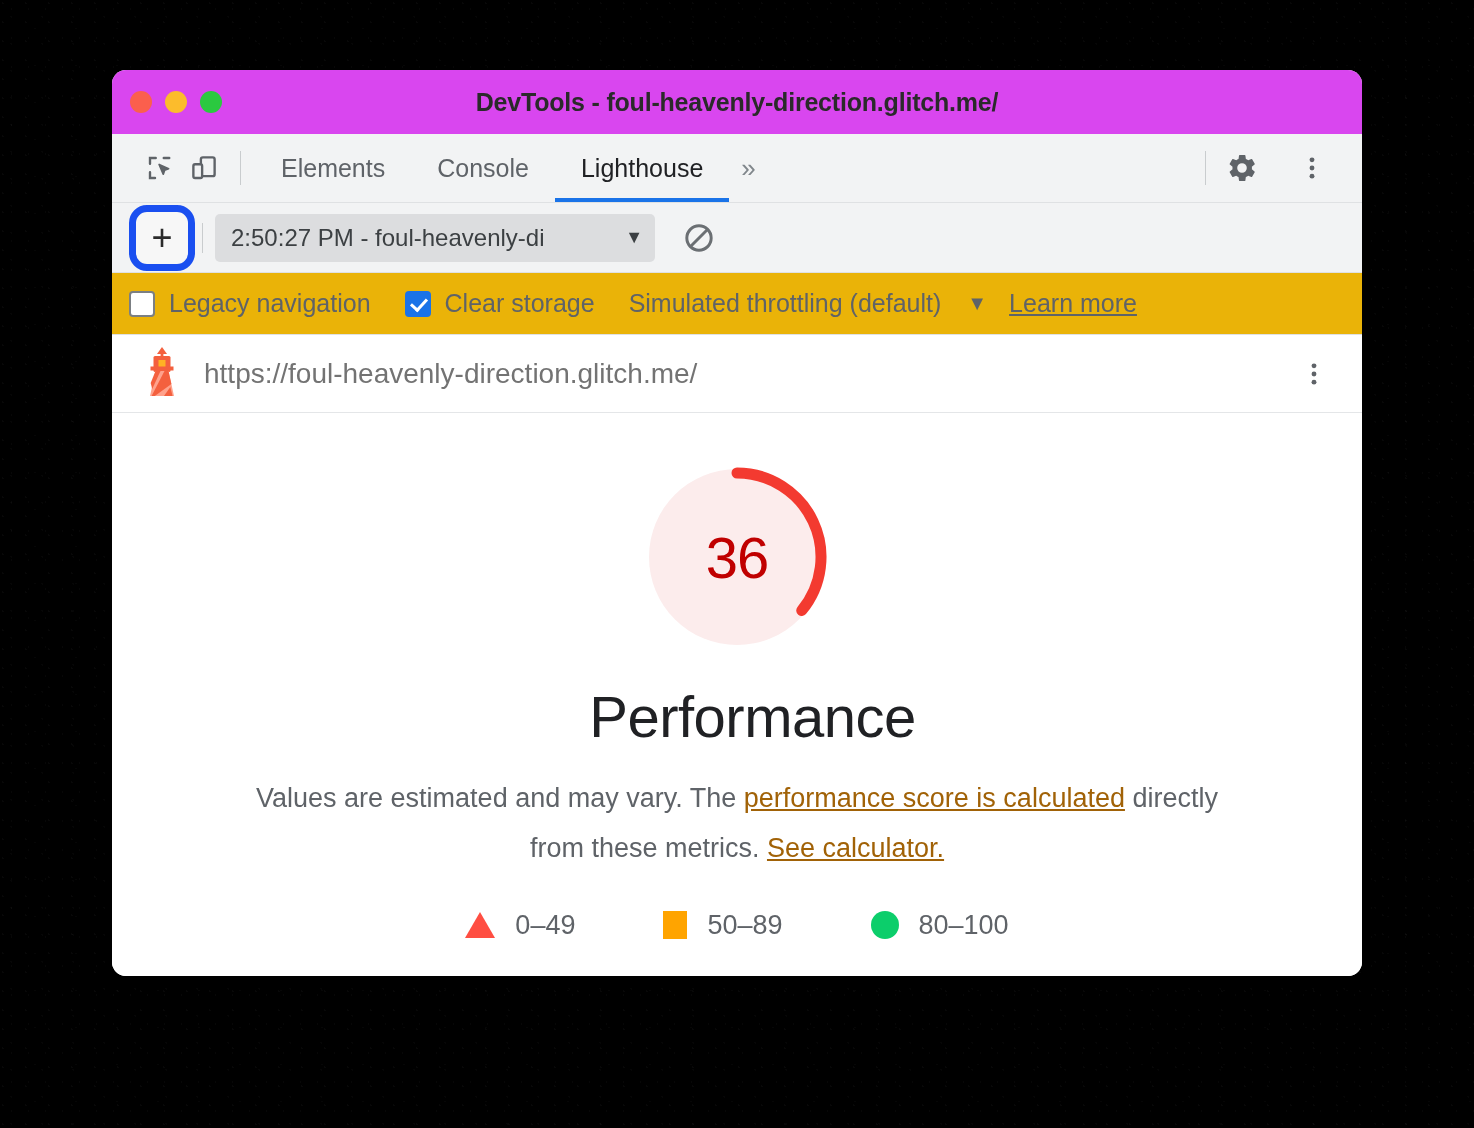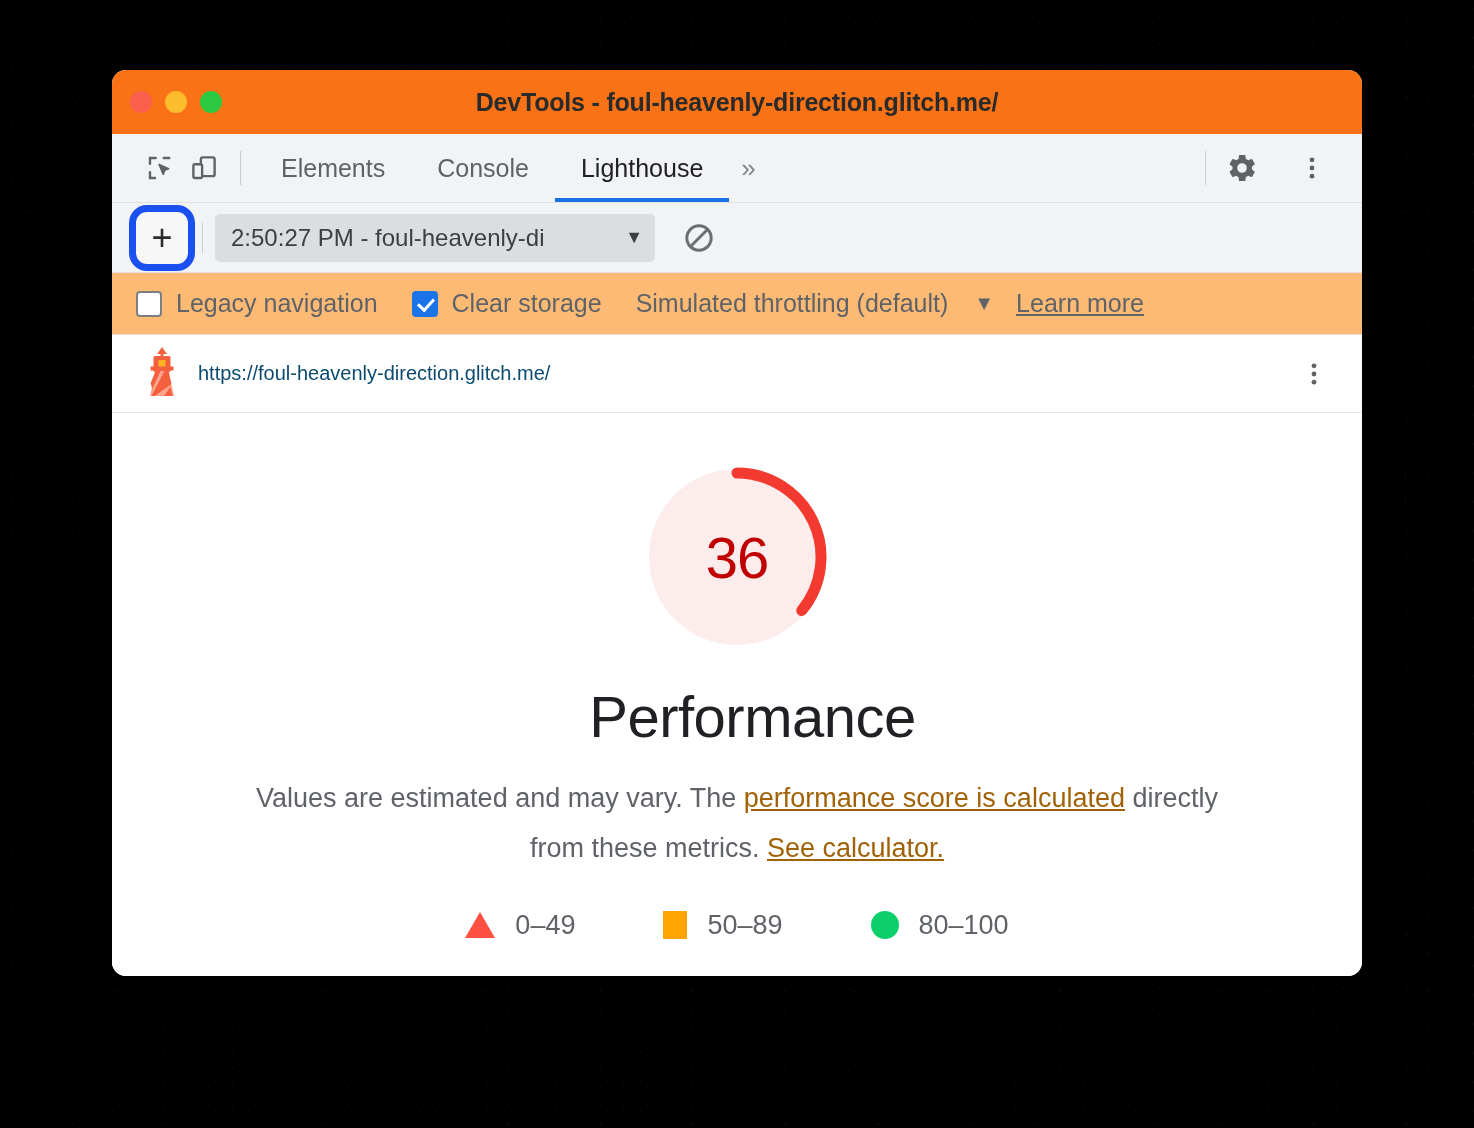--- a/index.html
+++ b/index.html
@@ -38,21 +38,21 @@
     border-radius: 14px;
     overflow: hidden;
     background: #ffffff;
     box-shadow: 0 0 0 0.5px rgba(0,0,0,0.25);
   }
 
   
   #titlebar {
     position: relative;
     height: 64px;
-    background: #f97316;
+    background: #d946ef;
     display: flex;
     align-items: center;
   }
   #traffic {
     position: absolute;
     left: 18px;
     display: flex;
     gap: 13px;
   }
   .dot { width: 22px; height: 22px; border-radius: 50%; }
@@ -188,25 +188,25 @@
   #clear-all {
     margin-left: 22px;
     width: 44px; height: 44px;
     display: flex; align-items: center; justify-content: center;
     cursor: pointer;
   }
 
   
   #options-row {
     height: 62px;
-    background: #fdba74;
+    background: #eab308;
     border-bottom: 1px solid #dfe1e3;
     display: flex;
     align-items: center;
-    padding-left: 24px;
+    padding-left: 17px;
     box-sizing: border-box;
     font-size: 25px;
     color: #5f6368;
   }
   .opt { display: flex; align-items: center; cursor: pointer; white-space: nowrap; }
   .cb {
     width: 26px; height: 26px;
     border: 2px solid #7b7f83;
     border-radius: 4px;
     box-sizing: border-box;
@@ -242,23 +242,23 @@
   #url-row {
     height: 78px;
     background: #ffffff;
     border-bottom: 1px solid #e4e6e8;
     display: flex;
     align-items: center;
     padding: 0 26px 0 28px;
     box-sizing: border-box;
   }
   #url-text {
-    font-size: 20px;
-    color: #0c4a6e;
-    margin-left: 14px;
+    font-size: 28px;
+    color: #737373;
+    margin-left: 20px;
     white-space: nowrap;
   }
   #url-kebab {
     margin-left: auto;
     width: 44px; height: 44px;
     display: flex; align-items: center; justify-content: center;
     cursor: pointer;
   }
 
   

